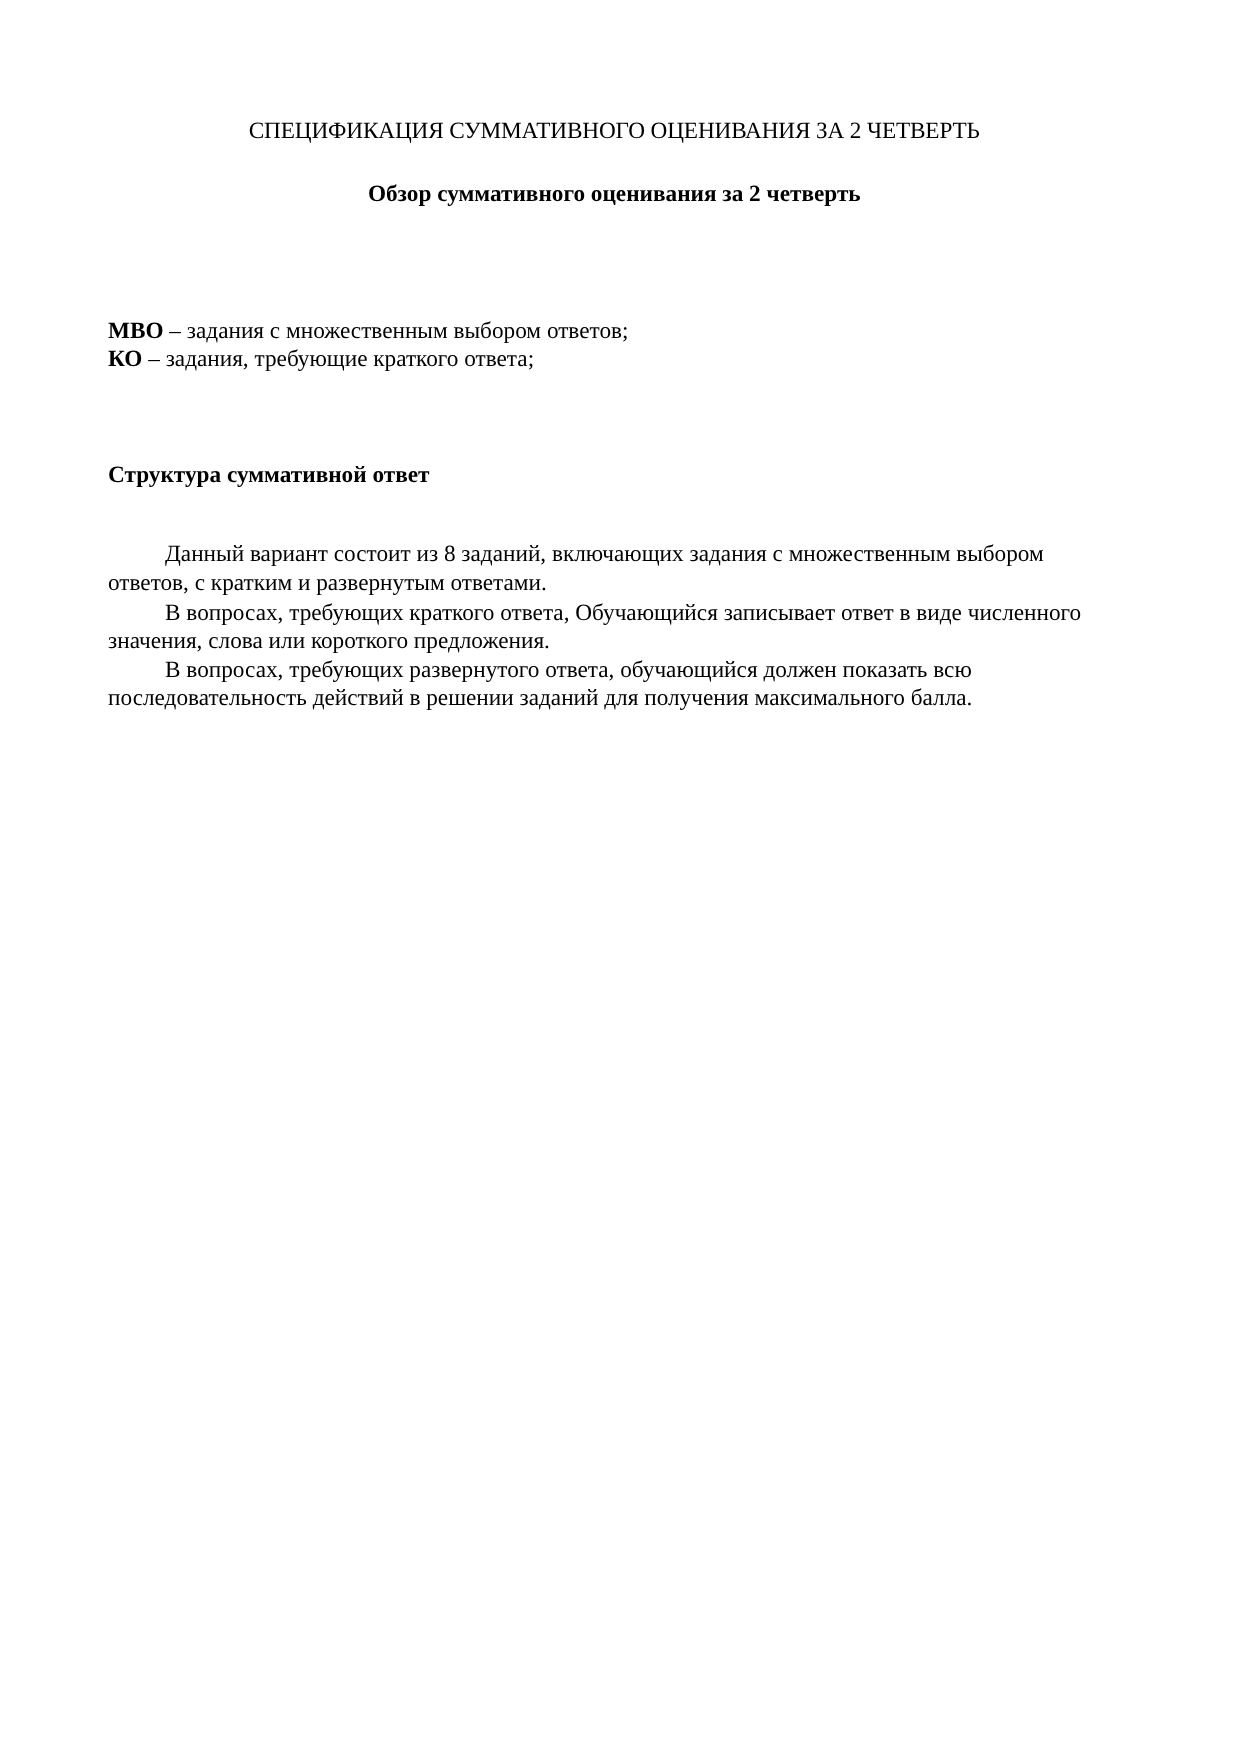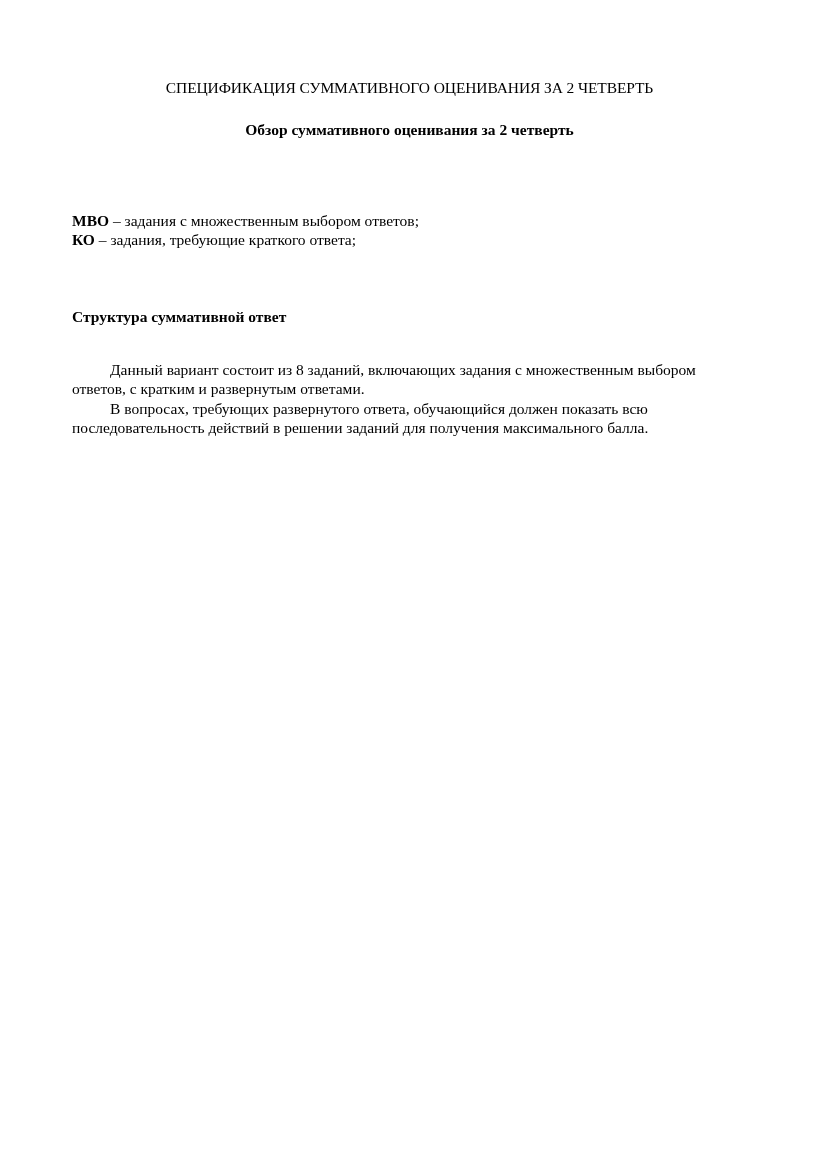--- a/index.html
+++ b/index.html
@@ -69,16 +69,17 @@
     <span class="line"><span class="b">МВО</span><span> – задания с множественным выбором ответов;</span></span>
     <span class="line"><span class="b">КО</span><span> – задания, требующие краткого ответа;</span></span>
   </div>
 
   <div class="block" style="top:229px;">
     <span class="line b">Структура суммативной ответ</span>
   </div>
 
   <div class="block" style="top:267px; width:675px;margin-top:15px;">
     <p class="para">Данный вариант состоит из 8 заданий, включающих задания с множественным выбором ответов, с кратким и развернутым ответами.</p>
+    <p class="para">В вопросах, требующих краткого ответа, Обучающийся записывает ответ в виде численного значения, слова или короткого предложения.</p>
     <p class="para">В вопросах, требующих развернутого ответа, обучающийся должен показать всю последовательность действий в решении заданий для получения максимального балла.</p>
   </div>
 
 </div>
 
 </body></html>

